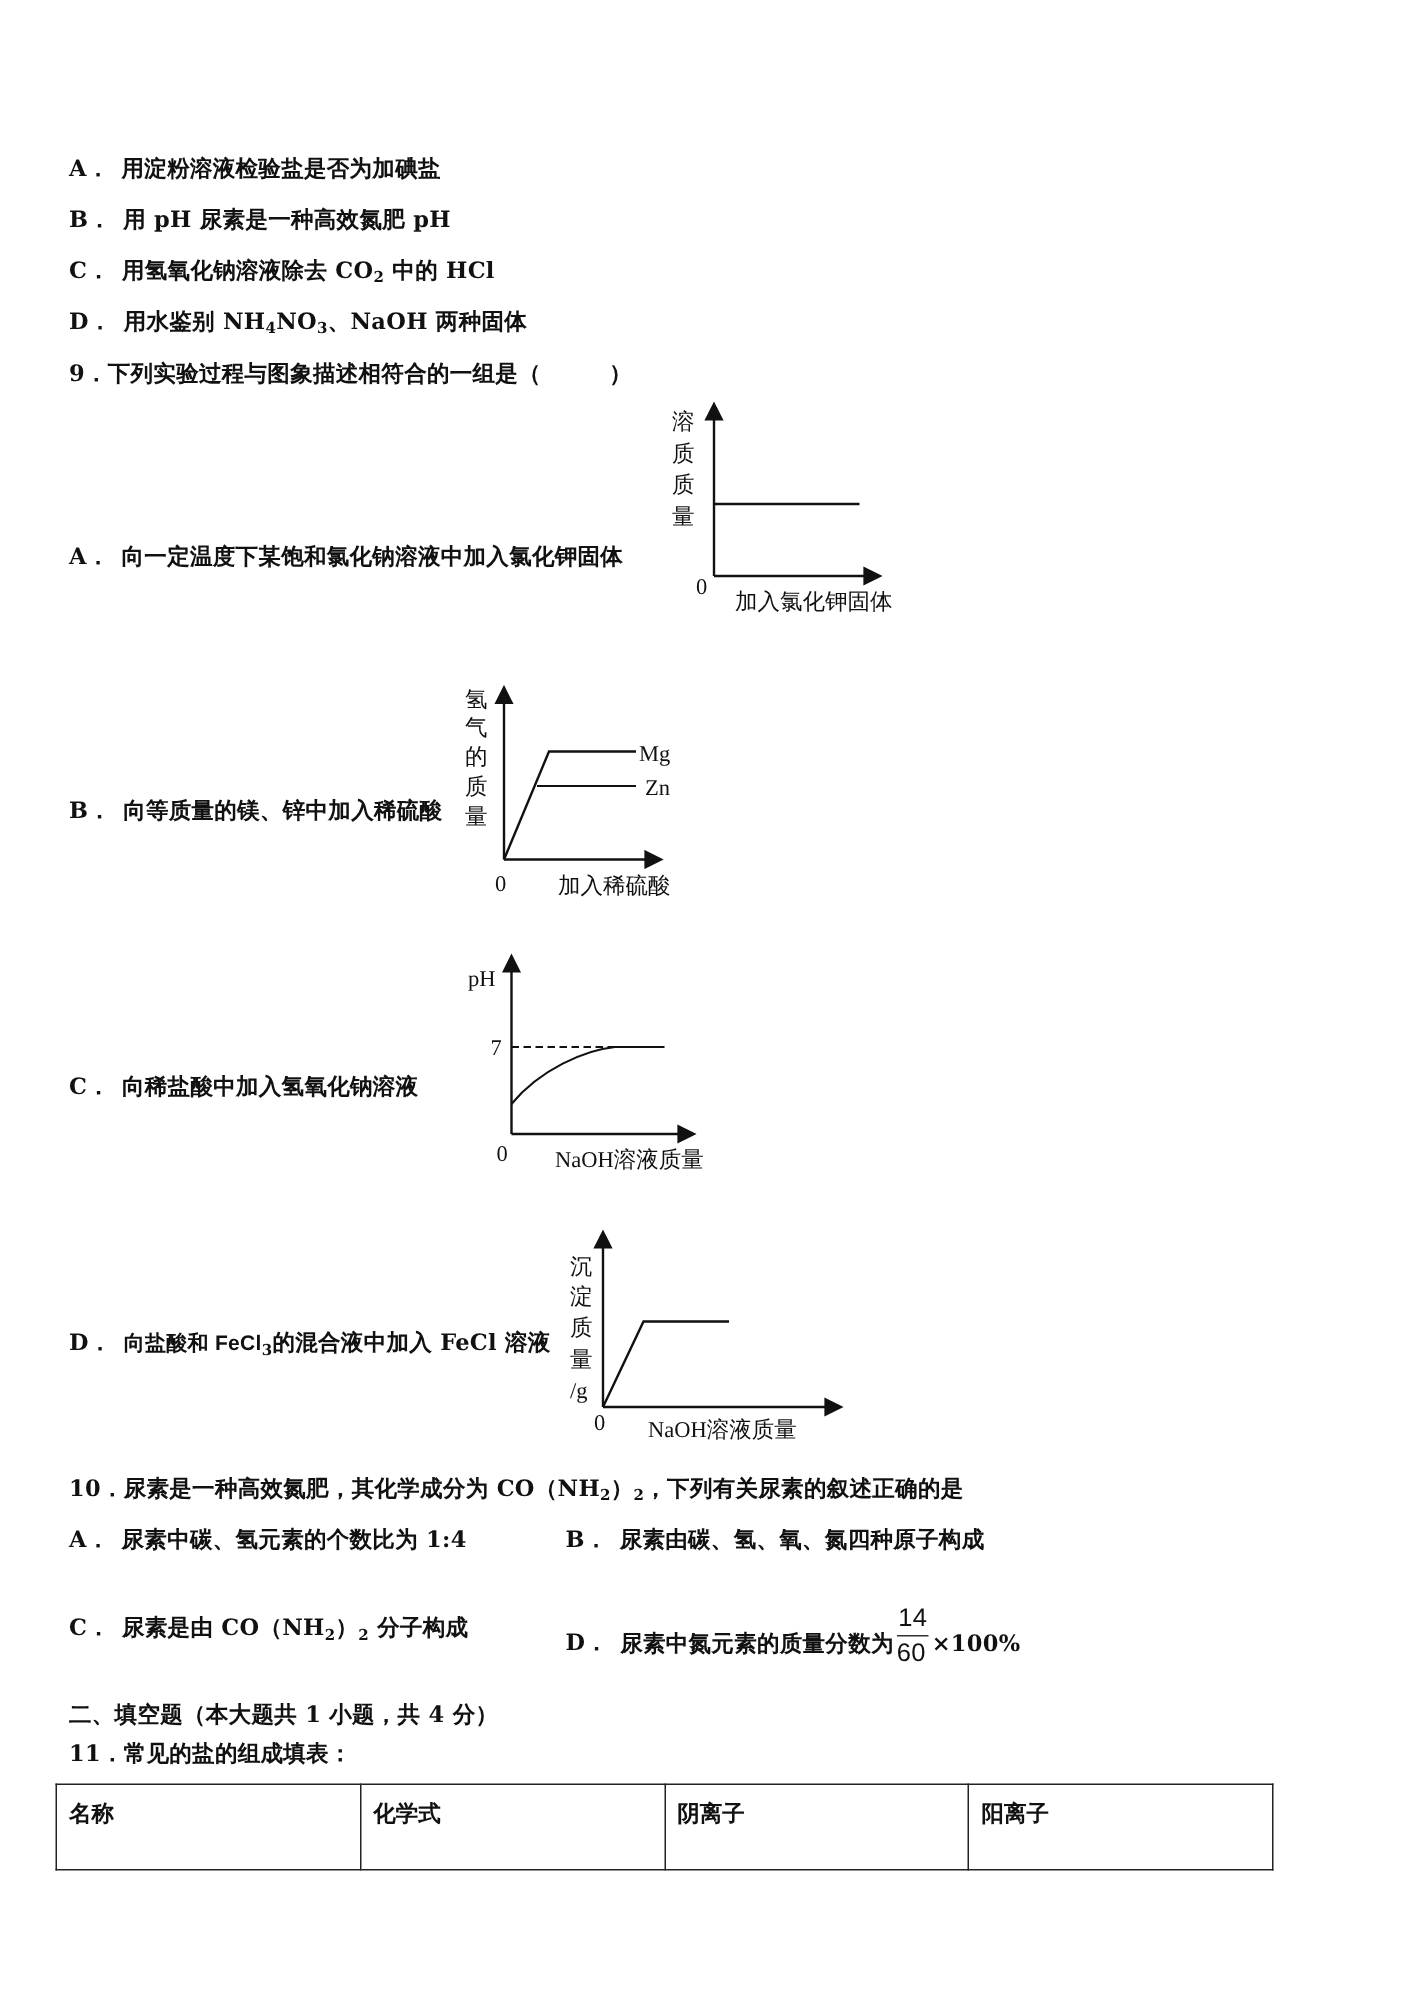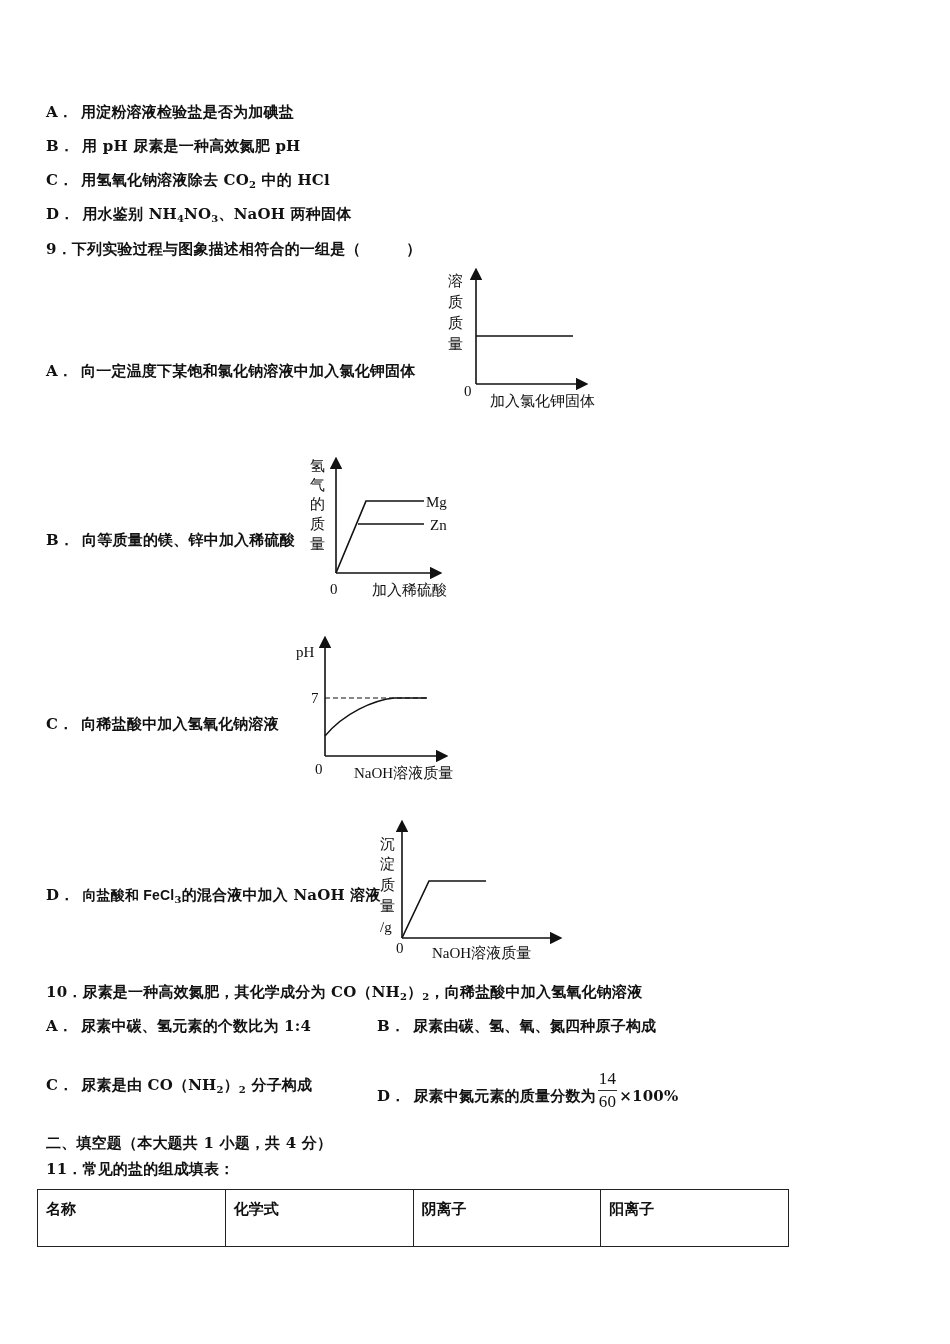--- a/index.html
+++ b/index.html
@@ -5,24 +5,24 @@
   html, body { margin:0; padding:0; background:#ffffff; }
   body { width:950px; height:1344px; position:relative; overflow:hidden;
          font-family:"DejaVu Serif", "Liberation Serif", serif; color:#111; }
   .line { position:absolute; left:46px; font-size:15px; font-weight:bold; white-space:nowrap; letter-spacing:0.2px; }
   .opt-label { display:inline-block; margin-right:8px; }
   .sub { font-size:10px; vertical-align:-3px; }
   .graph { position:absolute; }
   .graph svg { display:block; overflow:visible; }
   .g-text { font-family:"DejaVu Sans", "Liberation Sans", sans-serif; font-size:15px; fill:#111; }
   .g-serif { font-family:"Liberation Serif", "DejaVu Serif", serif; font-size:15px; fill:#111; }
-  .frac { display:inline-block; vertical-align:middle; text-align:center; font-weight:normal; font-family:Liberation Serif, serif; font-size:17px; line-height:18px; margin:0 2px; position:relative; top:-6px; }
+  .frac { display:inline-block; vertical-align:middle; text-align:left; font-weight:normal; font-family:Liberation Sans, sans-serif; font-size:17px; line-height:18px; margin:0 2px; position:relative; top:-6px; }
   .frac .num { display:block; border-bottom:1px solid #333; padding:0 1px 2px; }
   .frac .den { display:block; padding-top:2px; }
-  table.salt { position:absolute; left:37px; top:1189px; width:752px; border-collapse:collapse; }
+  table.salt { position:absolute; left:37px; top:1189px; width:812px; border-collapse:collapse; }
   table.salt td { border:1px solid #222; height:46px; vertical-align:top; padding:10px 8px 0 8px; font-size:15px; font-weight:bold; width:25%; }
 </style>
 </head>
 <body>
 
 <div class="line" style="top:103px">
   <span class="opt-label">A．</span><span>用淀粉溶液检验盐是否为加碘盐</span>
 </div>
 <div class="line" style="top:137px">
   <span class="opt-label">B．</span><span>用 pH 尿素是一种高效氮肥 pH</span>
@@ -75,53 +75,53 @@
     <text class="g-text" x="4" y="74">质</text>
     <text class="g-text" x="4" y="94">量</text>
     <text class="g-serif" x="24" y="139" font-size="13">0</text>
     <text class="g-text" x="66" y="140">加入稀硫酸</text>
   </svg>
 </div>
 
 <div class="line" style="top:715px">
   <span class="opt-label">C．</span><span>向稀盐酸中加入氢氧化钠溶液</span>
 </div>
-<div class="graph" style="left:294px;top:638px">
+<div class="graph" style="left:310px;top:638px">
   <svg width="180" height="150">
     <line x1="31" y1="118" x2="31" y2="4" stroke="#111" stroke-width="1.6" marker-end="url(#arr)"></line>
     <line x1="31" y1="118" x2="148" y2="118" stroke="#111" stroke-width="1.6" marker-end="url(#arr)"></line>
     <line x1="31" y1="60" x2="133" y2="60" stroke="#111" stroke-width="1.2" stroke-dasharray="5,3"></line>
     <path d="M31,98 C50,75 80,62 100,60 L133,60" fill="none" stroke="#111" stroke-width="1.4"></path>
     <text class="g-serif" x="2" y="19">pH</text>
     <text class="g-serif" x="17" y="65" font-size="14">7</text>
     <text class="g-serif" x="21" y="136" font-size="13">0</text>
     <text class="g-serif" x="60" y="140">NaOH溶液质量</text>
   </svg>
 </div>
 
 <div class="line" style="top:886px">
-  <span class="opt-label">D．</span><span style="font-family:Liberation Sans, sans-serif;font-size:14px">向盐酸和 FeCl</span><span class="sub">3</span><span>的混合液中加入 NaOH 溶液</span>
+  <span class="opt-label">D．</span><span style="font-family:Liberation Sans, sans-serif;font-size:14px">向盐酸和 FeCl</span><span class="sub">3</span><span>的混合液中加入 FeCl 溶液</span>
 </div>
 <div class="graph" style="left:376px;top:822px">
   <svg width="190" height="145">
     <line x1="26" y1="116" x2="26" y2="4" stroke="#111" stroke-width="1.6" marker-end="url(#arr)"></line>
     <line x1="26" y1="116" x2="180" y2="116" stroke="#111" stroke-width="1.6" marker-end="url(#arr)"></line>
     <polyline points="26,116 53,59 110,59" fill="none" stroke="#111" stroke-width="1.6"></polyline>
     <text class="g-text" x="4" y="27">沉</text>
     <text class="g-text" x="4" y="47">淀</text>
     <text class="g-text" x="4" y="68">质</text>
     <text class="g-text" x="4" y="89">量</text>
     <text class="g-serif" x="4" y="110">/g</text>
     <text class="g-serif" x="20" y="131" font-size="13">0</text>
     <text class="g-serif" x="56" y="136">NaOH溶液质量</text>
   </svg>
 </div>
 
 <div class="line" style="top:983px">
-  <span>10．尿素是一种高效氮肥，其化学成分为 CO（NH</span><span class="sub">2</span><span>）</span><span class="sub">2</span><span>，向稀盐酸中加入氢氧化钠溶液</span>
+  <span>10．尿素是一种高效氮肥，其化学成分为 CO（NH</span><span class="sub">2</span><span>）</span><span class="sub">2</span><span>，下列有关尿素的叙述正确的是</span>
 </div>
 <div class="line" style="top:1017px">
   <span class="opt-label">A．</span><span>尿素中碳、氢元素的个数比为 1:4</span>
 </div>
 <div class="line" style="top:1017px;left:377px">
   <span class="opt-label">B．</span><span>尿素由碳、氢、氧、氮四种原子构成</span>
 </div>
 <div class="line" style="top:1076px">
   <span class="opt-label">C．</span><span>尿素是由 CO（NH</span><span class="sub">2</span><span>）</span><span class="sub">2</span><span> 分子构成</span>
 </div>

